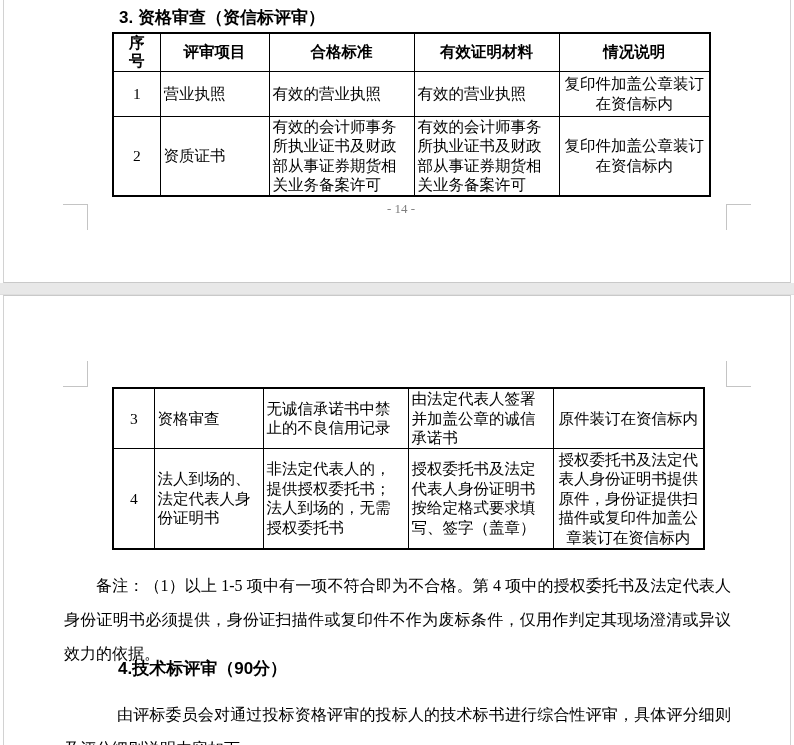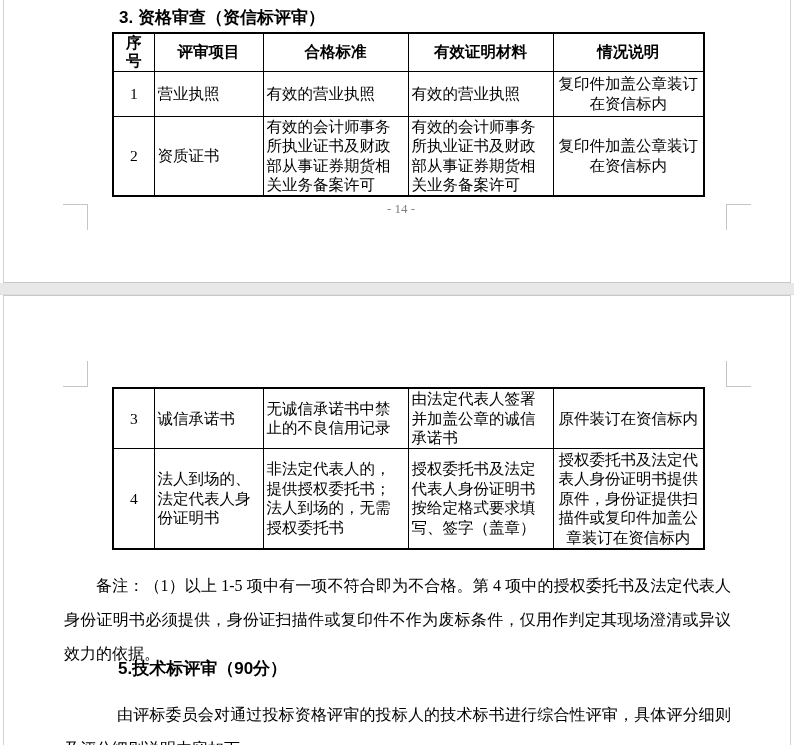--- a/index.html
+++ b/index.html
@@ -27,21 +27,21 @@
   .qt-1{top:32px;}
   .qt-2{top:387px;line-height:20px;}
   table.qt th,table.qt td{
     border:1px solid #000;padding:0 3px;vertical-align:middle;
     word-break:break-all;overflow:hidden;
   }
   table.qt th{
     font-weight:bold;text-align:center;padding:0;
     font-family:"Liberation Sans","DejaVu Sans",sans-serif;line-height:18px;
   }
-  table.qt th.th-seq{padding:0 9px;}
+  table.qt th.th-seq{padding:0 15px;}
   td.ctr{text-align:center;}
   td.pad1{padding:0 1px;margin-left:35px;}
 
   .page-num{
     position:absolute;left:0;top:202px;width:794px;text-align:center;
     color:#7f7f7f;font-size:13px;line-height:14px;
   }
 
   .mark{position:absolute;width:24px;height:25px;}
   .mark-b-left {left:63px;top:204px;border-top:1px solid #c4c4c4;border-right:1px solid #c4c4c4;}
@@ -98,38 +98,38 @@
     </tr>
   </tbody>
 </table>
 
 <div class="mark mark-b-left"></div>
 <div class="mark mark-b-right"></div>
 
 <div class="page-gap"></div>
 
 <div class="page page-2">
-  <div class="sec-heading h-sec4" style="position:absolute;left:114px;top:363px;">5.技术标评审（90分）</div>
+  <div class="sec-heading h-sec4" style="position:absolute;left:114px;top:363px;">4.技术标评审（90分）</div>
 </div>
 
 <div class="mark mark-t-left"></div>
 <div class="mark mark-t-right"></div>
 
 <table class="qt qt-2">
   <colgroup>
       <col style="width:41px">
       <col style="width:109px">
       <col style="width:145px">
       <col style="width:145px">
       <col style="width:151px">
     </colgroup>
   <tbody>
     <tr style="height:57px">
       <td class="ctr">3</td>
-      <td>诚信承诺书</td>
+      <td>资格审查</td>
       <td>无诚信承诺书中禁止的不良信用记录</td>
       <td class="pad1">由法定代表人签署并加盖公章的诚信承诺书</td>
       <td class="ctr pad1">原件装订在资信标内</td>
     </tr>
     <tr style="height:101px">
       <td class="ctr">4</td>
       <td>法人到场的、法定代表人身份证明书</td>
       <td>非法定代表人的，提供授权委托书；法人到场的，无需授权委托书</td>
       <td class="pad1">授权委托书及法定代表人身份证明书按给定格式要求填写、签字（盖章）</td>
       <td class="ctr pad1">授权委托书及法定代表人身份证明书提供原件，身份证提供扫描件或复印件加盖公章装订在资信标内</td>

